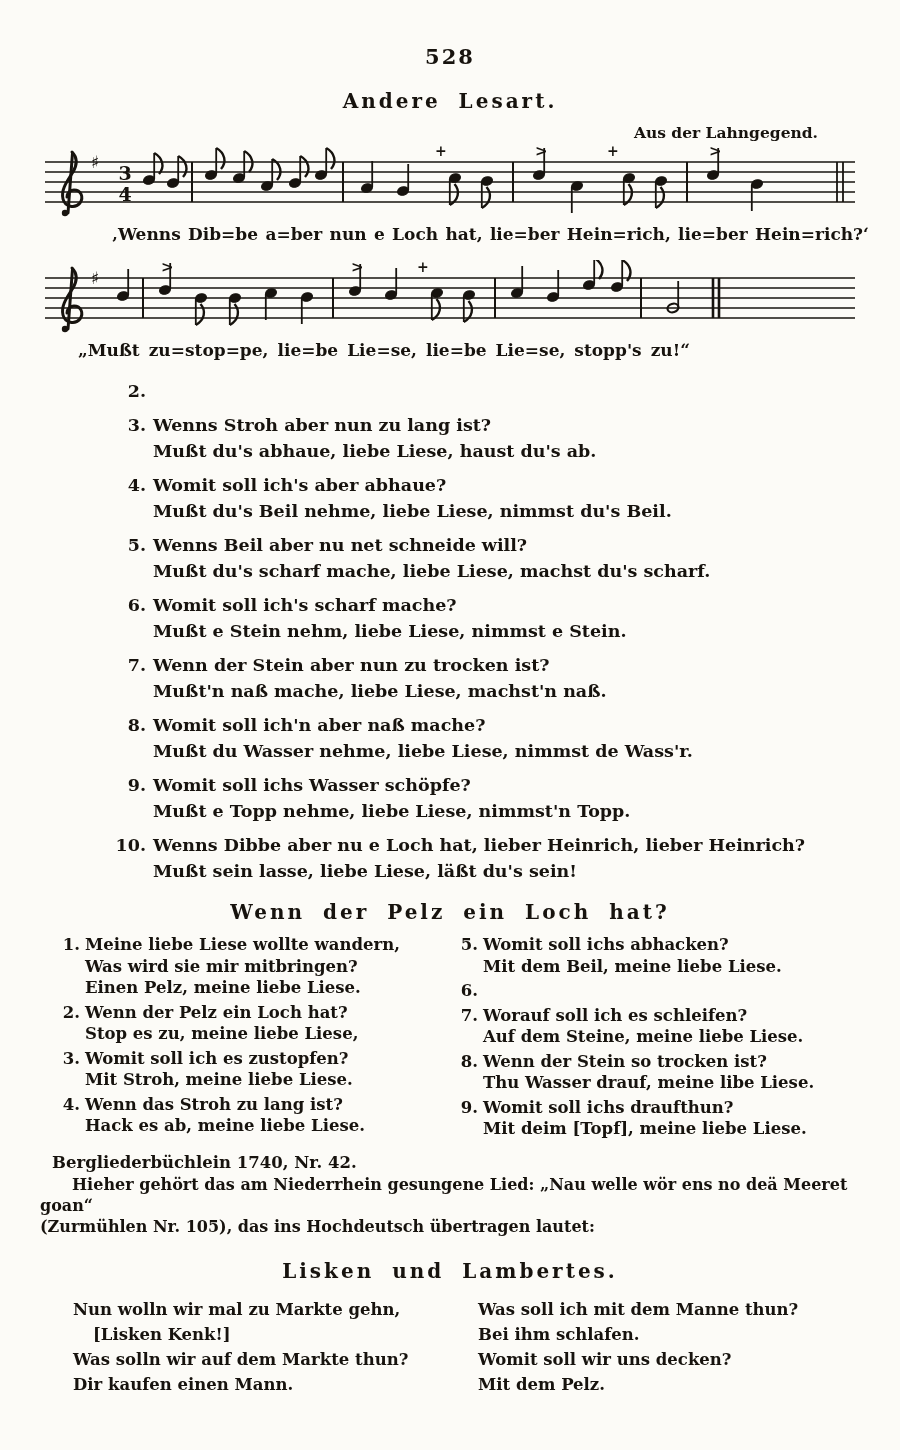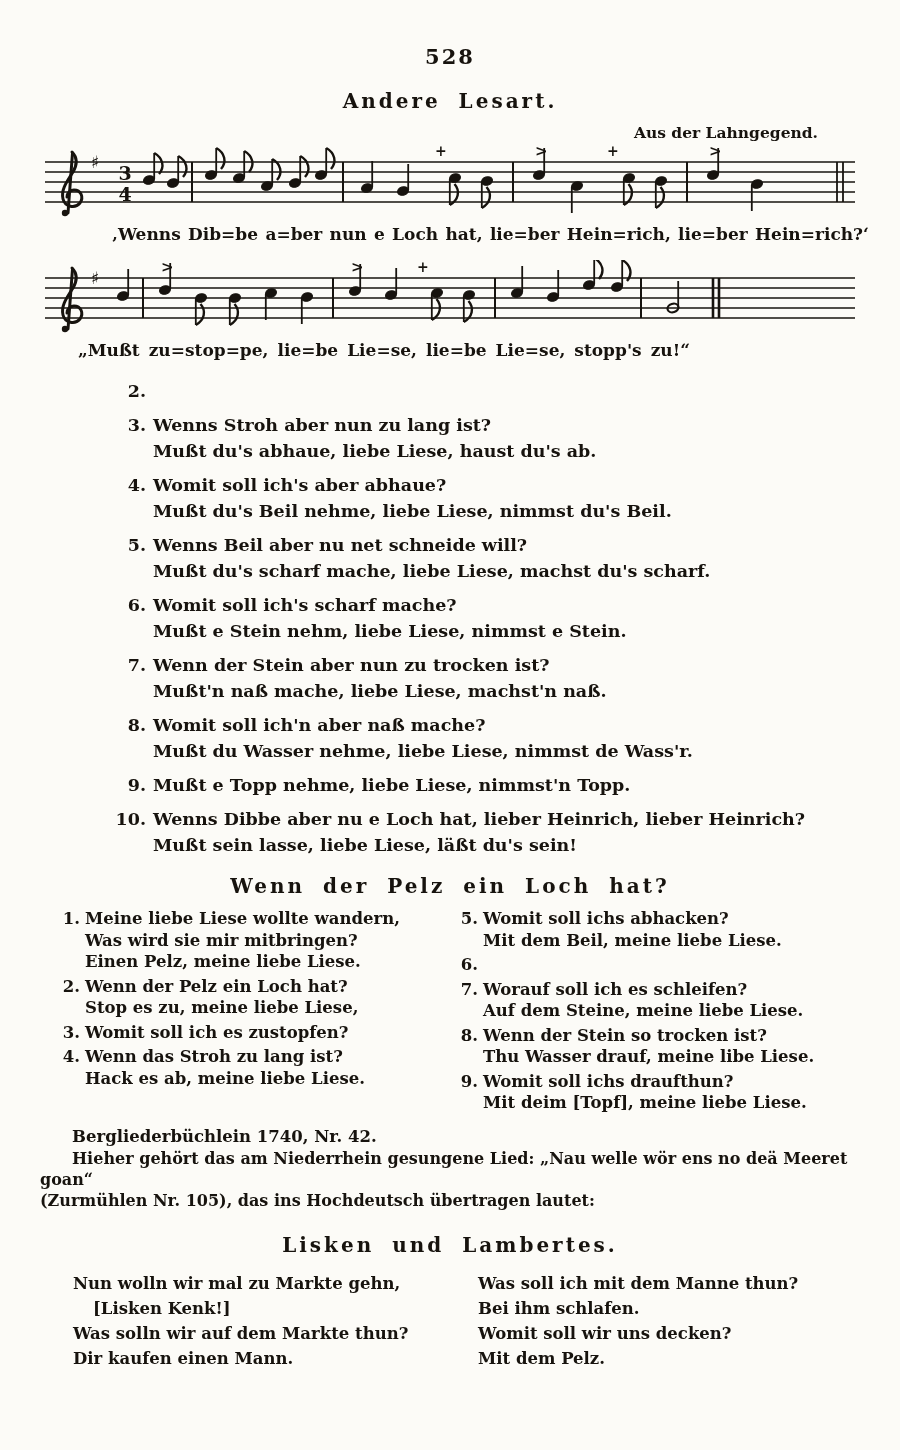--- a/index.html
+++ b/index.html
@@ -22,21 +22,21 @@
   .staff-2{margin-top:16px;}
   .verses-1{margin:18px 60px 0 110px;font-size:17.5px;}
   .stanza{display:flex;margin-bottom:8px;line-height:26px;}
   .stanza .num{flex:none;width:36px;text-align:right;padding-right:7px;}
   .title-2{margin-top:16px;}
   .two-col{display:flex;margin-top:10px;}
   .col-left{flex:none;width:398px;margin-left:56px;}
   .col-right{flex:1;}
   .two-col .stanza{font-size:16.5px;line-height:21.5px;margin-bottom:3px;}
   .two-col .stanza .num{width:24px;padding-right:5px;}
-  .source-line{margin:10px 0 0 72px;font-size:16.5px;}
+  .source-line{margin:10px 0 0 52px;font-size:16.5px;}
   .note-para{margin:2px 30px 0 40px;font-size:16px;line-height:21px;text-indent:32px;}
   .note-line2{text-indent:0;}
   .title-3{margin-top:22px;}
   .bottom-cols{display:flex;margin-top:14px;font-size:16.5px;line-height:25px;}
   .bcol-left{flex:none;width:405px;margin-left:73px;}
   .bcol-right{flex:1;}
   .indent{padding-left:20px;}
 </style>
 </head>
 <body>
@@ -310,20 +310,21 @@
   <div class="stanza">
     <div class="num">8.</div>
     <div class="lines">
       <div>Womit soll ich'n aber naß mache?</div>
       <div>Mußt du Wasser nehme, liebe Liese, nimmst de Wass'r.</div>
     </div>
   </div>
   <div class="stanza">
     <div class="num">9.</div>
     <div class="lines">
+      <div>Womit soll ichs Wasser schöpfe?</div>
       <div>Mußt e Topp nehme, liebe Liese, nimmst'n Topp.</div>
     </div>
   </div>
   <div class="stanza">
     <div class="num">10.</div>
     <div class="lines">
       <div>Wenns Dibbe aber nu e Loch hat, lieber Heinrich, lieber Heinrich?</div>
       <div>Mußt sein lasse, liebe Liese, läßt du's sein!</div>
     </div>
   </div>
@@ -345,20 +346,21 @@
       <div class="num">2.</div>
       <div class="lines">
         <div>Wenn der Pelz ein Loch hat?</div>
         <div>Stop es zu, meine liebe Liese,</div>
       </div>
     </div>
     <div class="stanza">
       <div class="num">3.</div>
       <div class="lines">
         <div>Womit soll ich es zustopfen?</div>
+        <div>Mit Stroh, meine liebe Liese.</div>
       </div>
     </div>
     <div class="stanza">
       <div class="num">4.</div>
       <div class="lines">
         <div>Wenn das Stroh zu lang ist?</div>
         <div>Hack es ab, meine liebe Liese.</div>
       </div>
     </div>
   </div>

